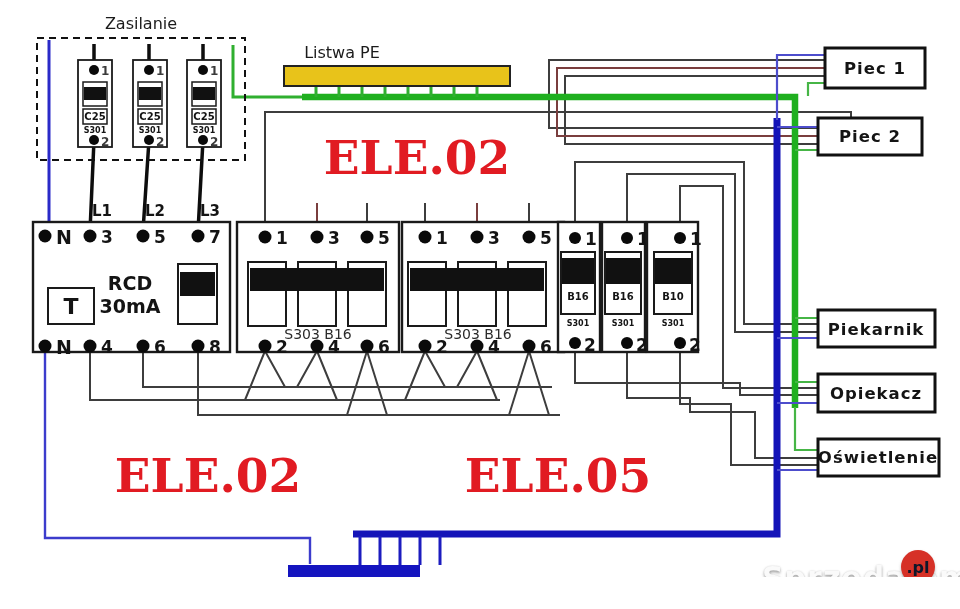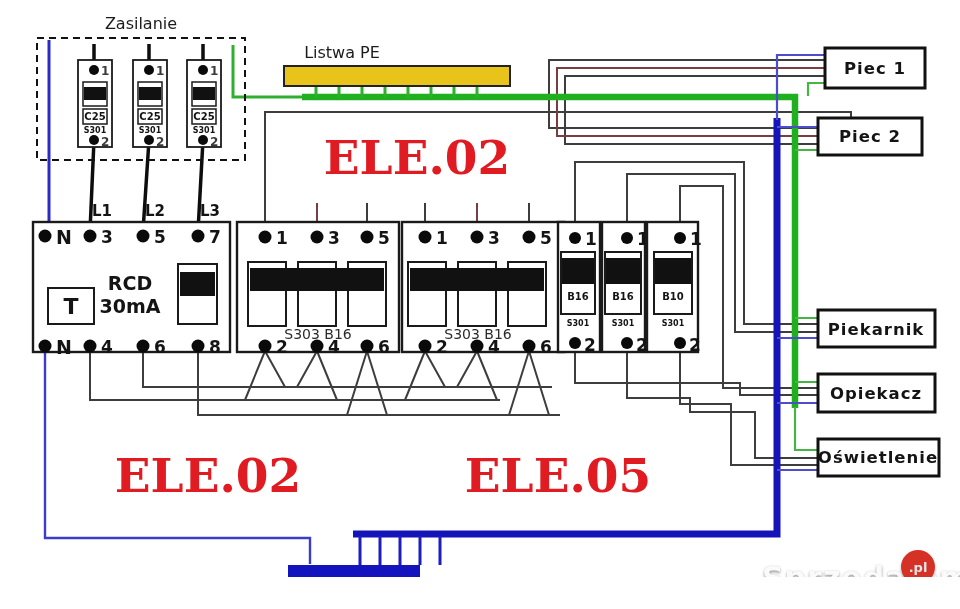--- a/index.html
+++ b/index.html
@@ -42,21 +42,21 @@
   .t-rcd{font-size:19px;font-weight:600}
   .t-T{font-size:22px;font-weight:600}
   .t-lbl{font-size:16px;fill:#1b1b1b}
   .t-load{font-size:16.5px;font-weight:600;letter-spacing:1px}
   .t-ele{font-family:"DejaVu Serif",serif;font-size:47px;font-weight:bold;fill:#e11b22}
   
   .wm{position:absolute;left:762px;top:560px;width:190px;height:45px;}
   .wm-text{font-size:30px;font-weight:bold;color:#fafafa;letter-spacing:1px;
            text-shadow:0 2px 3px rgba(110,110,110,.6),0 0 2px #d8d8d8;}
   .wm-badge{position:absolute;left:139px;top:-10px;width:34px;height:34px;border-radius:50%;
-            background:#d63127;color:#e5e5e5;font-size:13px;font-weight:bold;
+            background:#d63127;color:#0f172a;font-size:16px;font-weight:bold;
             display:flex;align-items:center;justify-content:center;
             box-shadow:0 2px 3px rgba(120,120,120,.5);}
 </style>
 </head>
 <body>
 
 <div class="stage">
 <svg width="960" height="609" viewBox="0 0 960 609">
 
   <g>

